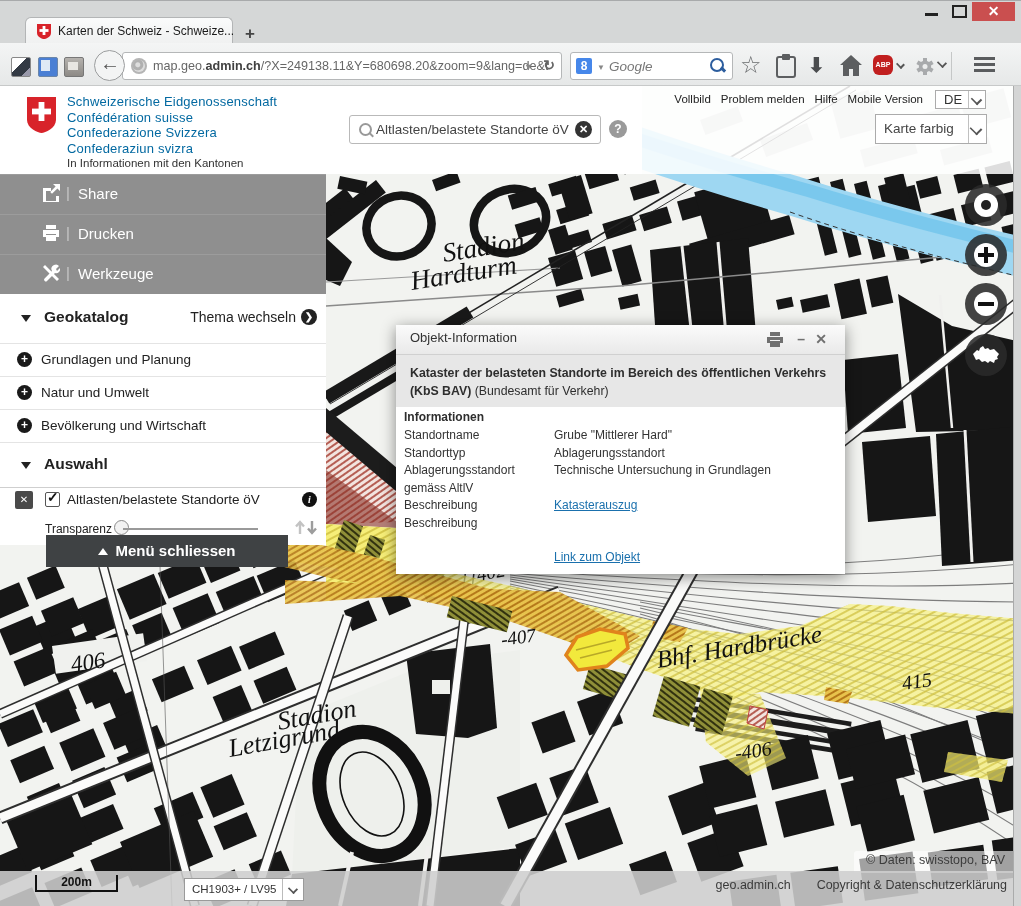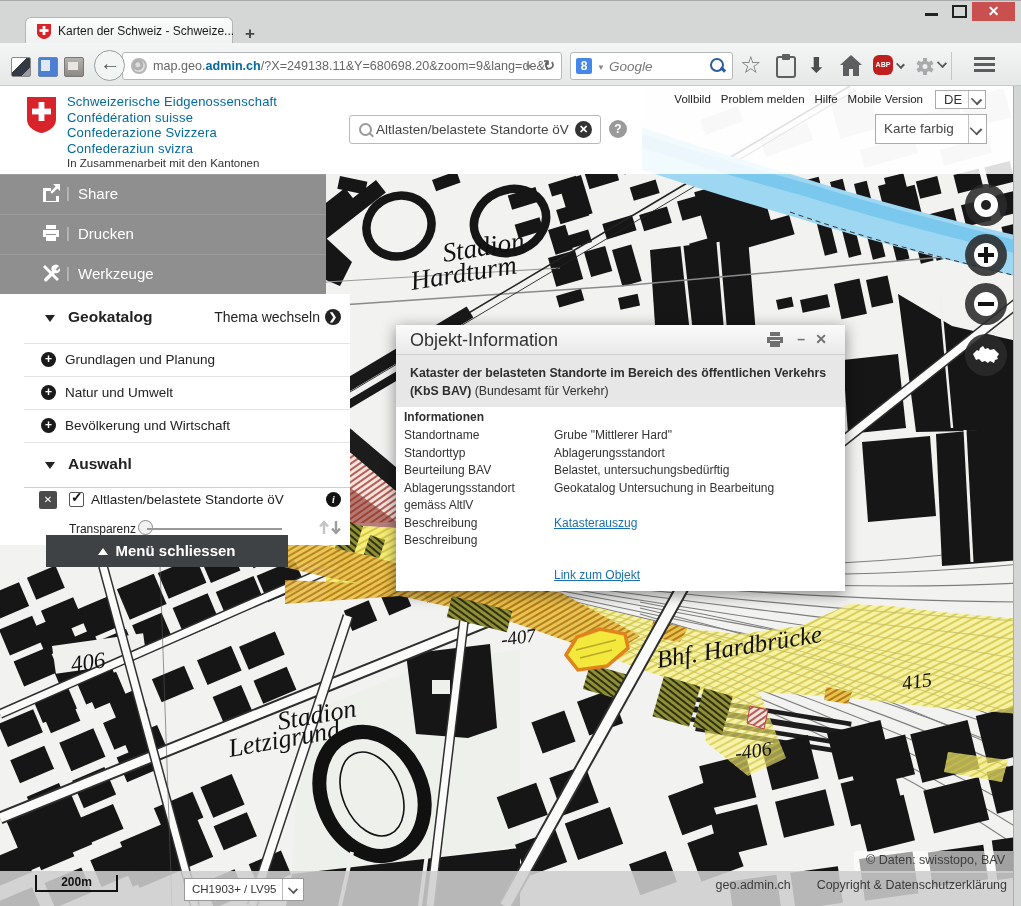--- a/index.html
+++ b/index.html
@@ -23,21 +23,21 @@
 #bm2{left:38px;background:#4a7fd4;border:1px solid #6b86a8;}
 #bm2:after{content:"";position:absolute;left:2px;top:2px;width:9px;height:11px;background:#dfe9f5;}
 #bm3{left:64px;background:linear-gradient(#b5b2ae,#8d8a86);border:1px solid #777;}
 #bm3:after{content:"";position:absolute;left:3px;top:4px;width:10px;height:8px;background:#e8e6e2;}
 #backbtn{left:94px;top:50px;width:31px;height:31px;border-radius:50%;background:#f3f4f4;border:1px solid #9b9d9e;box-sizing:border-box;z-index:3;}
 #backbtn:after{content:"\2190";position:absolute;left:5px;top:1px;font-size:20px;font-weight:bold;color:#555;}
 #urlbar{left:122px;top:52px;width:440px;height:28px;background:#fff;border:1px solid #b5b7b8;border-radius:3px 3px 3px 3px;box-sizing:border-box;z-index:1;}
 #urlbar .globe{position:absolute;left:8px;top:5px;width:16px;height:16px;border-radius:50%;background:#b5b5b5;}
 #urlbar .globe:after{content:"";position:absolute;left:2px;top:2px;width:12px;height:12px;border-radius:50%;background:radial-gradient(circle at 40% 40%,#ddd 2px,#b0b0b0 3px 5px,#ddd 6px);}
 #urltext{position:absolute;left:30px;top:6px;font-size:12.6px;color:#666;white-space:nowrap;width:468px;overflow:hidden;}
-#urltext b{color:#0369a1;}
+#urltext b{color:#404040;}
 #urlbar .ddv{position:absolute;right:28px;top:9px;color:#888;font-size:9px;}
 #urlbar .rel{position:absolute;right:6px;top:4px;font-size:14px;color:#666;font-weight:bold;}
 #searchbar{left:570px;top:52px;width:163px;height:28px;background:#fff;border:1px solid #b5b7b8;border-radius:3px;box-sizing:border-box;}
 #searchbar .g8{position:absolute;left:5px;top:5px;width:16px;height:16px;background:#4687ea;border-radius:2px;color:#fff;font-size:12px;font-weight:bold;text-align:center;line-height:16px;}
 #searchbar .ddv{position:absolute;left:26px;top:10px;color:#888;font-size:8px;}
 #searchbar .ph{position:absolute;left:38px;top:6px;font-size:13.5px;color:#777;font-style:italic;}
 #searchbar .mag{position:absolute;right:8px;top:5px;width:10px;height:10px;border:2.5px solid #2c5d9e;border-radius:50%;}
 #searchbar .mag:after{content:"";position:absolute;left:8px;top:8px;width:6px;height:3px;background:#2c5d9e;transform:rotate(45deg);}
 .tbi{top:53px;font-size:19px;color:#5c5e60;}
 #tbstar{left:740px;top:51px;font-size:24px;color:#6a6c6e;}
@@ -69,21 +69,21 @@
 #searchbox .mag:after{content:"";position:absolute;left:8px;top:9px;width:5px;height:2px;background:#999;transform:rotate(45deg);}
 #searchbox .t{position:absolute;left:26px;top:6px;font-size:13.5px;color:#444;}
 #searchbox .x{position:absolute;right:8px;top:5px;width:17px;height:17px;border-radius:50%;background:#333;color:#fff;font-size:11px;text-align:center;line-height:17px;font-weight:bold;}
 #helpq{left:609px;top:34px;width:18px;height:18px;border-radius:50%;background:#9a9a9a;color:#fff;font-size:12px;font-weight:bold;text-align:center;line-height:18px;}
 
 #sidebar{left:0;top:174px;width:326px;}
 .graybtn{position:relative;width:326px;height:40px;background:#8f8f8f;border-top:1px solid #9c9c9c;box-sizing:border-box;color:#fff;}
 .graybtn .ic{position:absolute;left:42px;top:9px;width:18px;height:18px;fill:#fff;}
 .graybtn .pipe{position:absolute;left:66px;top:9px;color:#c9c9c9;font-size:15px;}
 .graybtn .lb{position:absolute;left:78px;top:10px;font-size:15px;}
-#whitecat{width:326px;background:#fff;padding-left:24px;}
+#whitecat{width:326px;background:#fff;}
 .catrow{position:relative;border-bottom:1px solid #e4e4e4;}
 #geokat{height:49px;}
 .tri{width:0;height:0;border-left:5.5px solid transparent;border-right:5.5px solid transparent;border-top:7px solid #222;}
 #geokat .tri{position:absolute;left:21px;top:21px;}
 #geokat .h{position:absolute;left:44px;top:14px;font-size:15.5px;font-weight:bold;color:#222;}
 #geokat .tw{position:absolute;right:30px;top:15px;font-size:14px;color:#222;}
 #geokat .cir{position:absolute;right:9px;top:15px;width:16px;height:16px;border-radius:50%;background:#222;color:#fff;font-size:10px;text-align:center;line-height:16px;font-weight:bold;}
 .plusrow{height:32px;}
 .plusrow .pc{position:absolute;left:17px;top:8px;width:15px;height:15px;border-radius:50%;background:#1a1a1a;color:#fff;font-size:12px;font-weight:bold;text-align:center;line-height:14px;}
 .plusrow .t{position:absolute;left:41px;top:8px;font-size:13.5px;color:#222;}
@@ -99,21 +99,21 @@
 #transrow{height:29px;border-bottom:none;}
 #transrow .t{position:absolute;left:45px;top:6px;font-size:12px;color:#222;}
 #transrow .track{position:absolute;left:123px;top:12px;width:135px;height:2px;background:#999;}
 #transrow .knob{position:absolute;left:114px;top:4px;width:15px;height:15px;border-radius:50%;background:#f2f2f2;border:1px solid #8a8a8a;box-sizing:border-box;}
 
 #menuclose{left:46px;top:535px;width:242px;height:32px;background:#3f4244;color:#fff;text-align:center;font-size:15px;font-weight:bold;line-height:32px;}
 #menuclose .up{display:inline-block;width:0;height:0;border-left:5px solid transparent;border-right:5px solid transparent;border-bottom:7px solid #fff;margin-right:7px;position:relative;top:-1px;}
 
 #popup{left:396px;top:325px;width:449px;background:#fff;box-shadow:0 3px 14px rgba(0,0,0,0.45);font-size:12.8px;}
 #popup .tb{position:relative;height:29px;background:linear-gradient(#fbfbfb,#e9e9e9);border-bottom:1px solid #d0d0d0;}
-#popup .tb .t{position:absolute;left:14px;top:5px;font-size:18px;color:#333;}
+#popup .tb .t{position:absolute;left:14px;top:5px;font-size:13px;color:#333;}
 #popup .tb .ic{position:absolute;top:6px;color:#707070;font-weight:bold;font-size:14px;}
 #popup .gray{background:#e7e7e7;padding:9px 6px 7px 14px;color:#2e2e2e;line-height:18px;font-size:12.3px;}
 #popup .white{padding:2px 8px 7px 8px;color:#2e2e2e;}
 #popup .white > b{display:inline-block;margin-bottom:3px;}
 #popup table{border-collapse:collapse;font-size:12px;color:#333;}
 #popup td{padding:0;vertical-align:top;line-height:17.5px;}
 #popup td.l{width:140px;padding-right:10px;}
 #popup .lnk{color:#1a70ad;text-decoration:underline;}
 
 .mapbtn{width:42px;height:42px;border-radius:50%;background:rgba(42,42,42,0.88);}
@@ -493,21 +493,21 @@
   </div>
 
 <div class="abs" id="pagehead">
   <div class="solid"></div>
   <svg class="abs" id="cflag" width="29" height="36" viewBox="0 0 29 36">
       <path d="M0 0h29v23c0 8-11 13-14.5 13S0 31 0 23z" fill="#d8232a"></path>
       <rect x="11.6" y="5" width="5.8" height="19" fill="#fff"></rect>
       <rect x="5" y="11.6" width="19" height="5.8" fill="#fff"></rect>
     </svg>
   <div class="abs" id="chtxt">Schweizerische Eidgenossenschaft<br>Confédération suisse<br>Confederazione Svizzera<br>Confederaziun svizra</div>
-  <div class="abs" id="chsub">In Zusammenarbeit mit den Kantonen</div>
+  <div class="abs" id="chsub">In Informationen mit den Kantonen</div>
   <div class="abs" id="hlinks">Vollbild<span>Problem melden</span><span>Hilfe</span><span>Mobile Version</span></div>
   <div class="abs" id="debox">
       <div class="l">DE</div>
       <div class="s"></div>
       <div class="v"></div>
     </div>
   <div class="abs" id="kartebox">
       <div class="l">Karte farbig</div>
       <div class="s"></div>
       <div class="v"></div>
@@ -610,26 +610,22 @@
       <tbody>
       <tr>
             <td class="l">Standortname</td>
             <td>Grube "Mittlerer Hard"</td>
           </tr>
       <tr>
             <td class="l">Standorttyp</td>
             <td>Ablagerungsstandort</td>
           </tr>
       <tr>
-            <td class="l">Beurteilung BAV</td>
-            <td>Belastet, untersuchungsbedürftig</td>
-          </tr>
-      <tr>
             <td class="l">Ablagerungsstandort gemäss AltlV</td>
-            <td>Geokatalog Untersuchung in Bearbeitung</td>
+            <td>Technische Untersuchung in Grundlagen</td>
           </tr>
       <tr>
             <td class="l">Beschreibung Beschreibung</td>
             <td><span class="lnk">Katasterauszug</span></td>
           </tr>
       <tr>
             <td class="l" style="height:17px"></td>
             <td></td>
           </tr>
       <tr>

